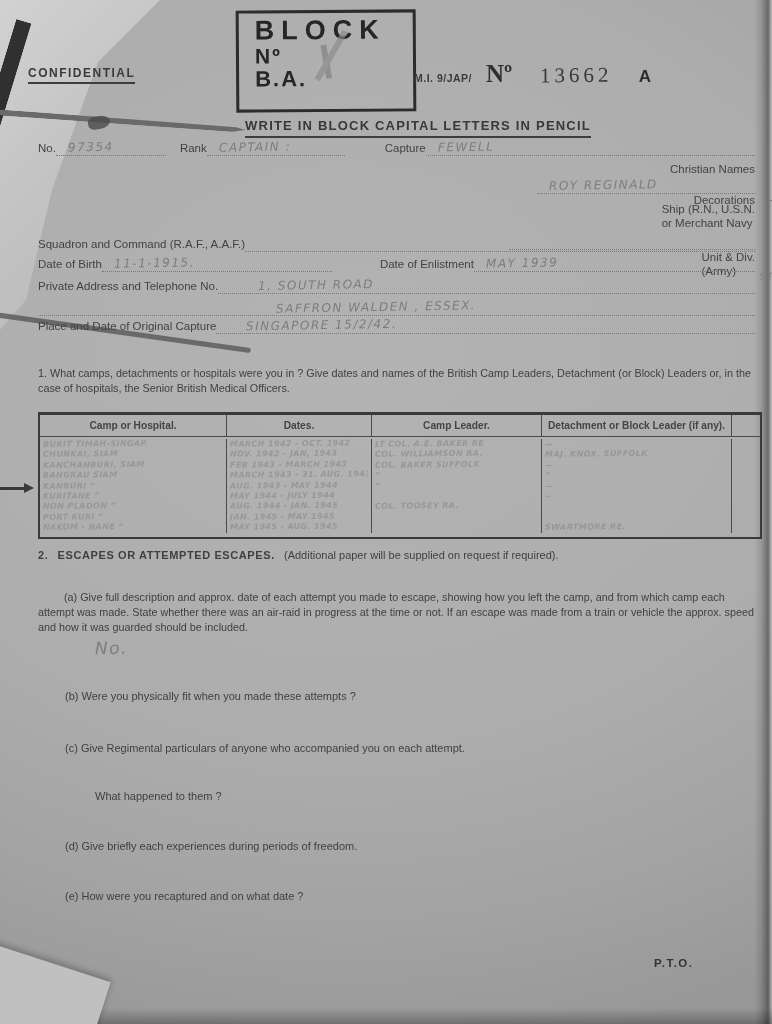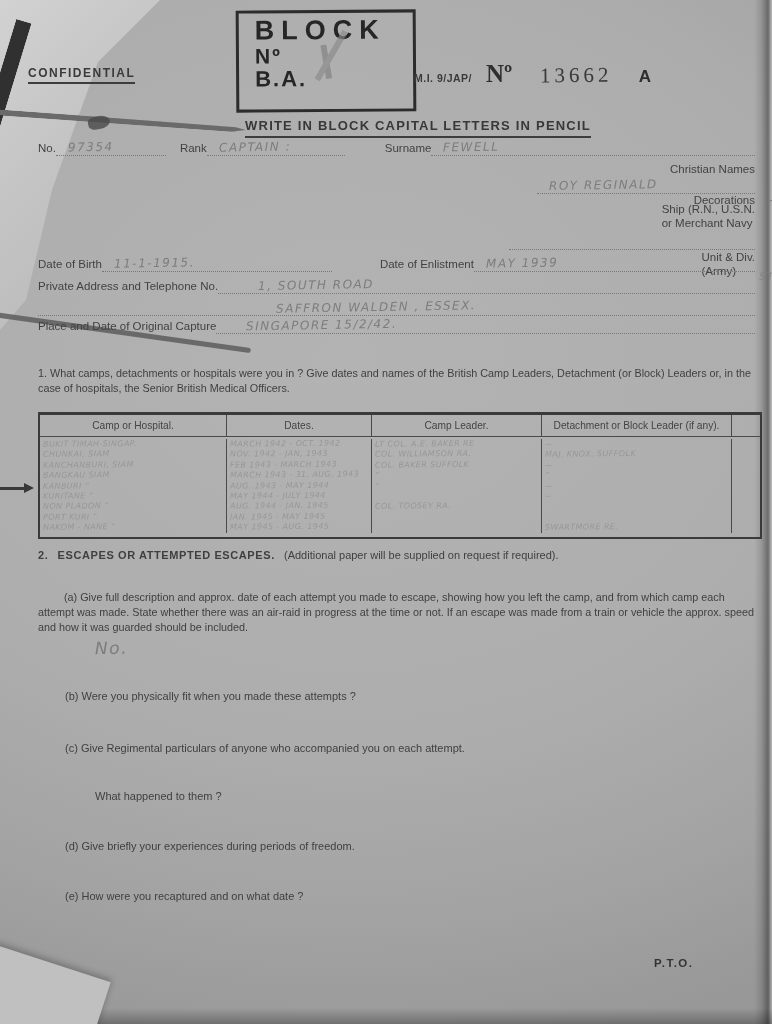--- a/index.html
+++ b/index.html
@@ -56,21 +56,21 @@
   .fill{flex:1;border-bottom:1px dotted #787878;height:16px;position:relative;}
   .fill.short{flex:0 0 auto;}
   .hw{font-family:"DejaVu Sans", sans-serif;font-style:italic;color:#7d7d7d;letter-spacing:1.5px;
     white-space:nowrap;transform:rotate(-1deg);}
   .fill .hw{position:absolute;bottom:1px;left:12px;font-size:12px;}
   .gap{flex:0 0 auto;}
   
   .para{position:absolute;left:38px;right:17px;font-size:10.8px;line-height:1.38;color:#3f3f3f;text-align:left;}
   
   .camp-table{position:absolute;left:38px;top:412px;width:720px;border:2px solid #3a3a3a;border-top-width:3px;}
-  .t-head,.t-row{display:grid;grid-template-columns:187px 145px 170px 190px 14px;}
+  .t-head,.t-row{display:grid;grid-template-columns:187px 145px 170px 190px 14px;font-weight:bold;}
   .t-head{border-bottom:1px solid #4a4a4a;}
   .t-head .cell{font-size:10.2px;text-align:center;padding:5px 4px;color:#444;}
   .cell{border-right:1px solid #4a4a4a;}
   .cell:last-child{border-right:none;}
   .t-body .cell{font-size:8px;line-height:10.4px;padding:0 3px;}
   .t-row .cell{border-right:1px solid #4a4a4a;min-height:10.4px;}
   .t-row .cell:last-child{border-right:none;}
   .t-body{padding:2px 0 4px 0;}
   .hw-sm{font-family:"DejaVu Sans", sans-serif;font-style:italic;color:#8f8f8f;opacity:.75;
     letter-spacing:.4px;white-space:nowrap;overflow:hidden;display:block;transform:rotate(-.5deg);}
@@ -121,21 +121,21 @@
     <span class="lbl">No.</span>
     <span class="fill short" style="width:110px;">
       <span class="hw">97354</span>
       </span>
     <span class="gap" style="width:14px;"></span>
     <span class="lbl">Rank</span>
     <span class="fill short" style="width:138px;">
       <span class="hw">CAPTAIN :</span>
       </span>
     <span class="gap" style="width:40px;"></span>
-    <span class="lbl">Surname</span>
+    <span class="lbl">Capture</span>
     <span class="fill">
       <span class="hw">FEWELL</span>
       </span>
   </div>
 
   <div class="frow" style="top:163px;height:22px;flex-direction:column;">
     <span class="lbl">Christian Names</span>
     <span class="fill short" style="width:218px;">
       <span class="hw">ROY REGINALD</span>
       </span>
@@ -155,20 +155,24 @@
     <span class="gap" style="width:16px;"></span>
     <span class="lbl2">
       <span>Unit &amp; Div.</span><br>
       <span>(Army)</span>
     </span>
     <span class="fill">
       <span class="hw" style="font-size:10px;opacity:.75;left:4px;">5TH BN. THE SUFFOLK REGT., 18 DIV.</span>
       </span>
   </div>
 
+  <div class="frow" style="top:230px;height:22px;">
+    <span class="lbl">Squadron and Command (R.A.F., A.A.F.)</span>
+    <span class="fill"></span>
+  </div>
 
   <div class="frow" style="top:250px;height:22px;">
     <span class="lbl">Date of Birth</span>
     <span class="fill short" style="width:230px;">
       <span class="hw">11-1-1915.</span>
       </span>
     <span class="gap" style="width:48px;"></span>
     <span class="lbl">Date of Enlistment</span>
     <span class="fill">
       <span class="hw">MAY 1939</span>
@@ -356,17 +360,17 @@
     <b>2.</b>&nbsp;&nbsp;
     <b>ESCAPES OR ATTEMPTED ESCAPES.</b>&nbsp;&nbsp;
     <span>(Additional paper will be supplied on request if required).</span>
   </div>
   <div class="para" style="top:590px;text-indent:26px;">(a)   Give full description and approx. date of each attempt you made to escape, showing how you left the camp,  and from which camp each attempt was made.   State whether there was an air-raid in progress at the time or not.   If an escape was made from a train or vehicle the approx. speed and how it was guarded should be included.</div>
   <div class="answer-no hw">No.</div>
 
   <div class="qitem" style="top:690px;">(b)   Were you physically fit when you made these attempts ?</div>
   <div class="qitem" style="top:742px;">(c)   Give Regimental particulars of anyone who accompanied you on each attempt.</div>
   <div class="qsub" style="top:790px;">What happened to them ?</div>
-  <div class="qitem" style="top:840px;">(d)   Give briefly your experiences during periods of freedom.</div>
+  <div class="qitem" style="top:840px;">(d)   Give briefly each experiences during periods of freedom.</div>
   <div class="qitem" style="top:890px;">(e)   How were you recaptured and on what date ?</div>
 
   <div class="pto">P.T.O.</div>
 </div>
 
 </body></html>

